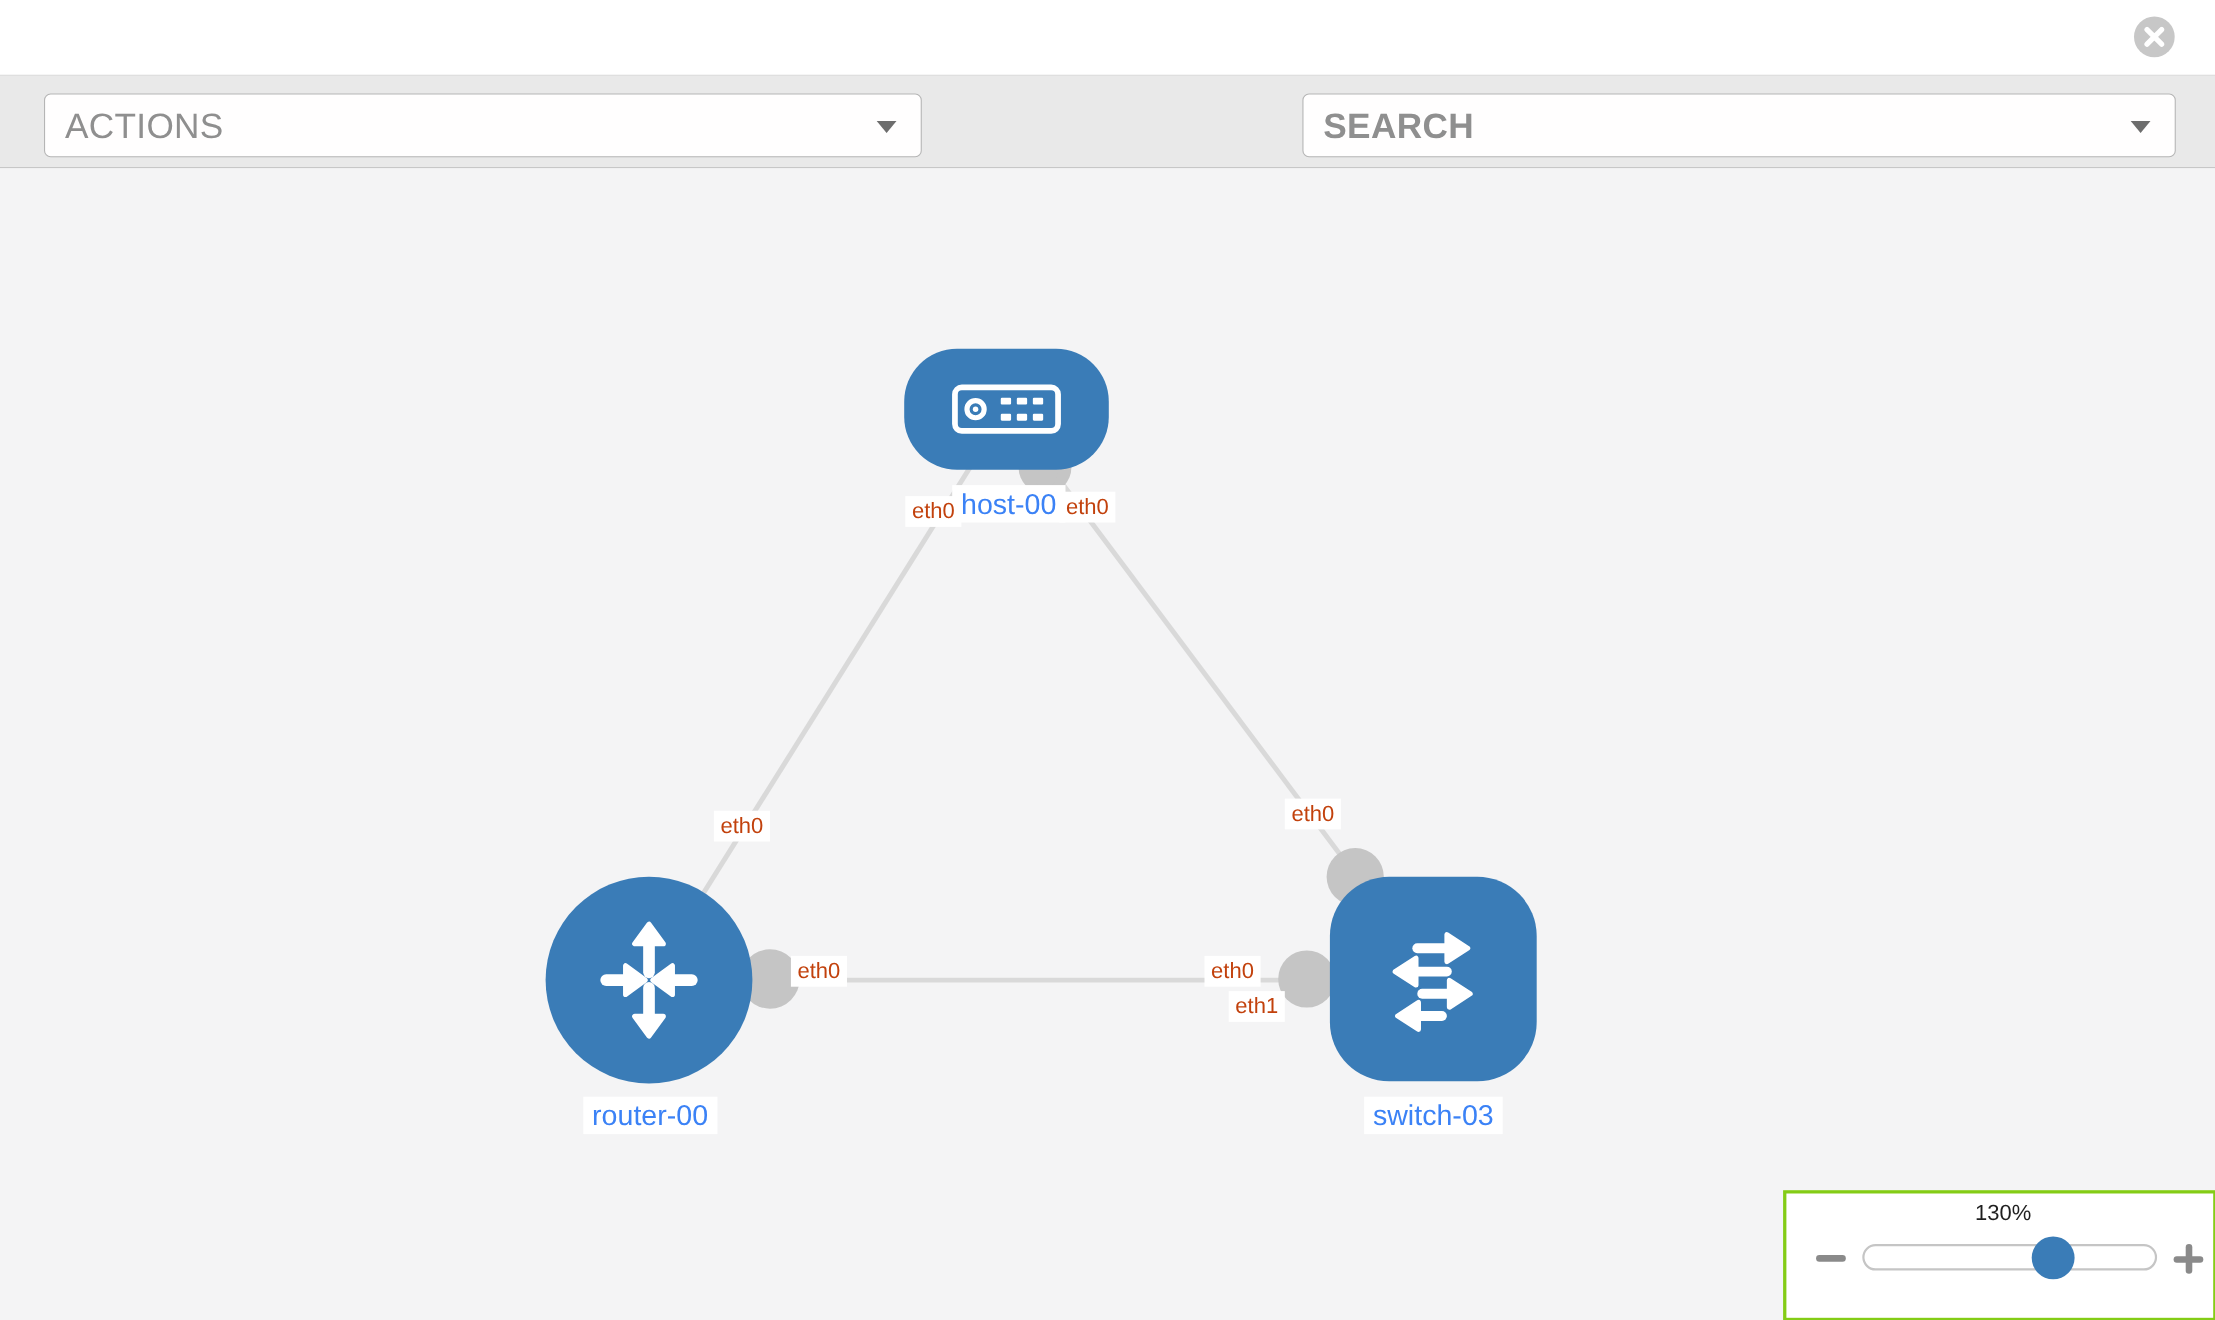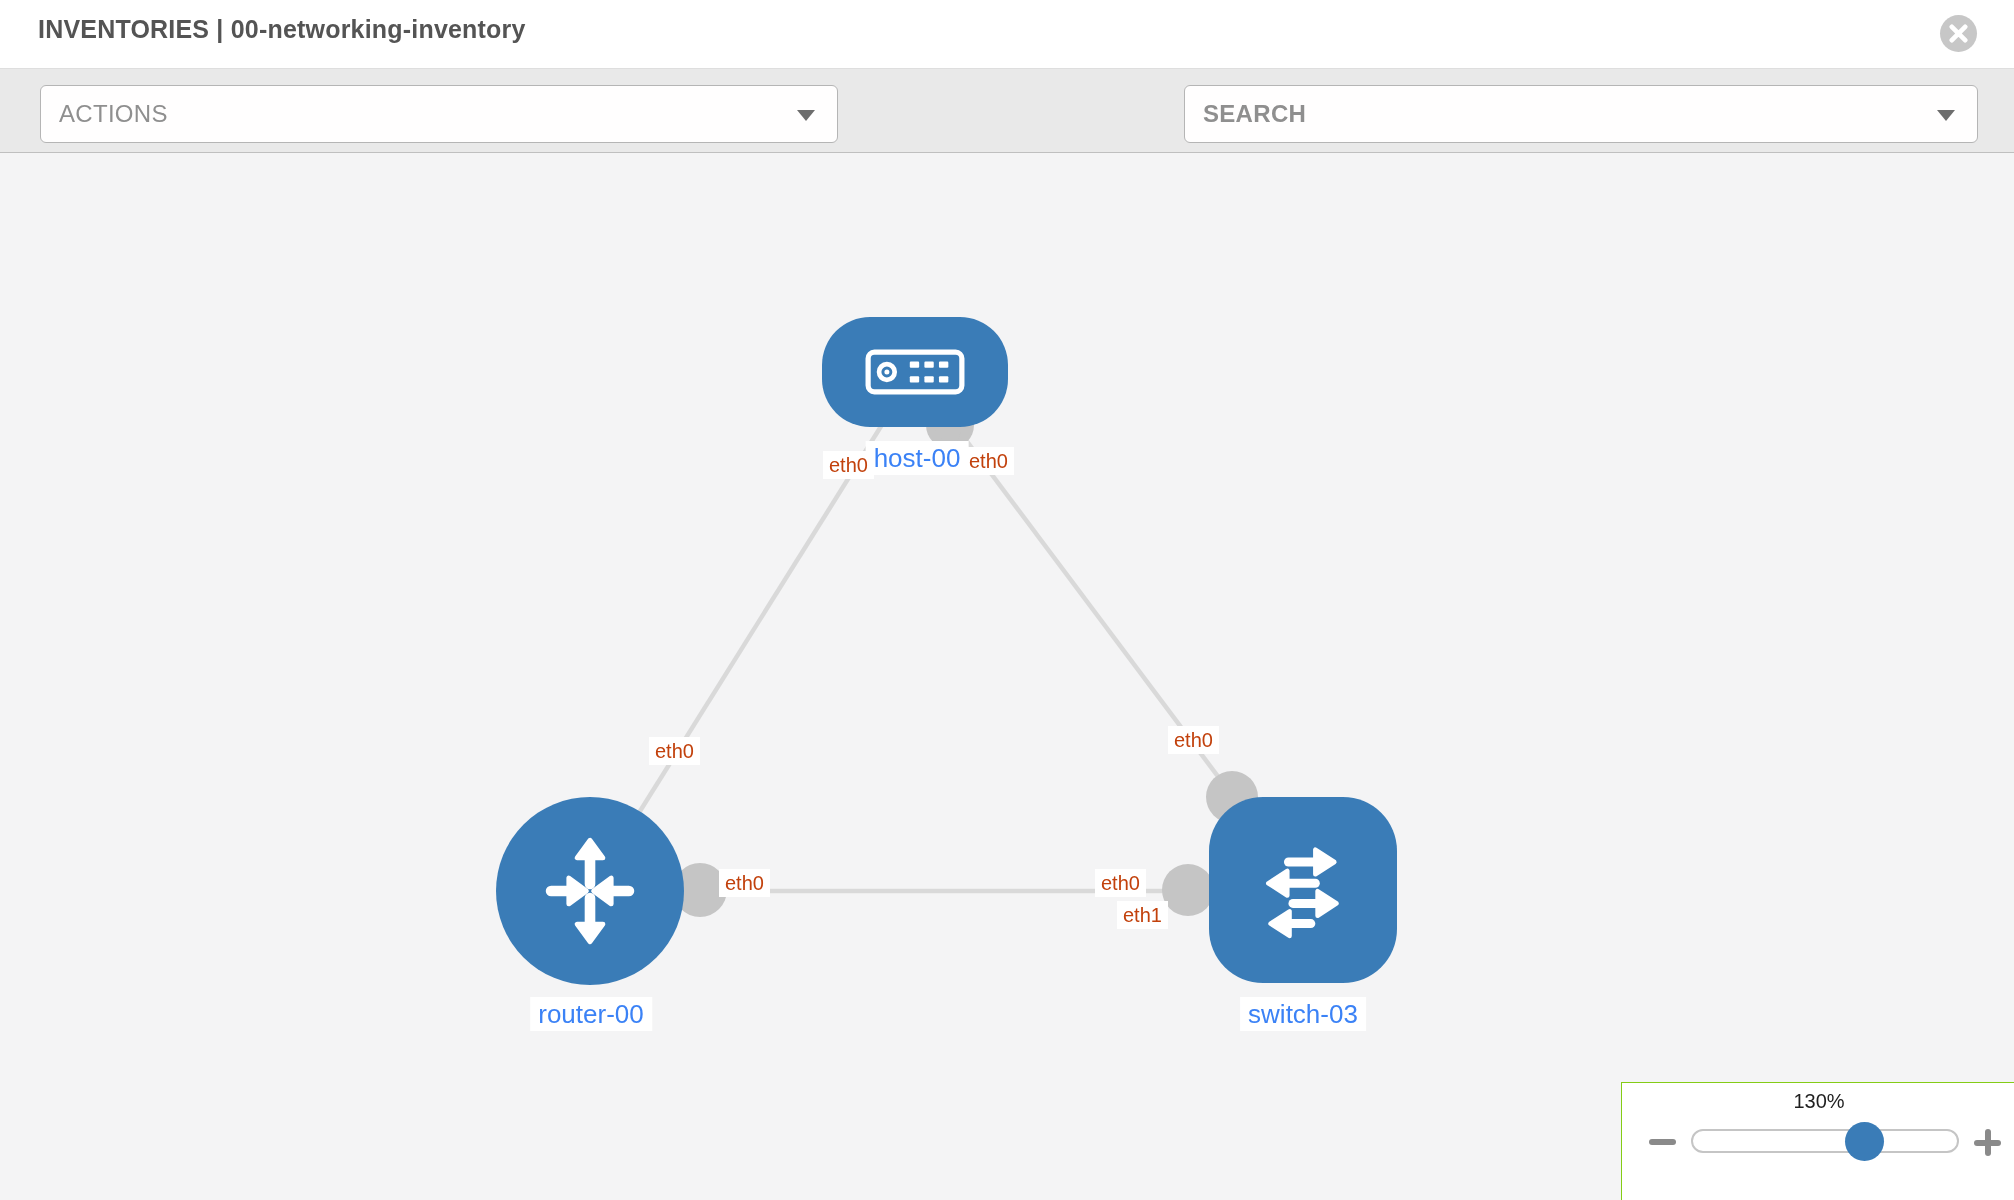--- a/index.html
+++ b/index.html
@@ -22,21 +22,21 @@
     position:absolute;left:0;top:68px;width:2014px;height:85px;
     background:#e9e9e9;border-top:1px solid #dedede;border-bottom:1px solid #bfbfbf;
     box-sizing:border-box;
   }
   .select-box{
     position:absolute;top:16px;height:58px;background:#fffefe;
     border:1px solid #b5b5b5;border-radius:6px;box-sizing:border-box;
     display:flex;align-items:center;cursor:pointer;
   }
   .select-box .select-label{
-    font-size:24px;color:#8f8f8f;padding-left:18px;letter-spacing:.3px;
+    font-size:32px;color:#8f8f8f;padding-left:18px;letter-spacing:.3px;
   }
   .select-actions{left:40px;width:798px;}
   .select-search{left:1184px;width:794px;font-weight:bold;}
   .caret{
     position:absolute;right:22px;top:24px;width:0;height:0;
     border-left:9px solid transparent;border-right:9px solid transparent;
     border-top:11px solid #6d6d6d;
   }
   .tool-icon{position:absolute;top:96px;width:38px;height:38px;cursor:pointer;}
   .tool-wrench{left:1048px;}
@@ -62,21 +62,21 @@
   .iface-host-left{left:823px;top:451px;}
   .iface-host-right{left:963px;top:447px;}
   .iface-router-top{left:649px;top:737px;}
   .iface-switch-top{left:1168px;top:726px;}
   .iface-router-right{left:719px;top:869px;}
   .iface-switch-back{left:1095px;top:869px;z-index:4;}
   .iface-switch-front{left:1117px;top:901px;z-index:5;}
   
   .zoom-panel{
     position:absolute;left:1621px;top:1082px;width:394px;height:119px;
-    background:#ffffff;border:1px solid #84cc16;box-sizing:border-box;
+    background:#ffffff;border:3px solid #84cc16;box-sizing:border-box;
   }
   .zoom-value{
     position:absolute;left:0;top:7px;width:394px;text-align:center;
     font-size:20px;color:#1f1f1f;
   }
   .zoom-minus{position:absolute;left:27px;top:56px;width:27px;height:6px;background:#8a8a8a;border-radius:3px;cursor:pointer;}
   .zoom-track{
     position:absolute;left:69px;top:46px;width:268px;height:24px;background:#ffffff;
     border:2px solid #c5c5c5;border-radius:14px;box-sizing:border-box;cursor:pointer;
   }
@@ -87,21 +87,20 @@
   .zoom-plus{position:absolute;left:352px;top:46px;width:27px;height:27px;cursor:pointer;}
   .zoom-plus .h{position:absolute;left:0;top:11px;width:27px;height:6px;background:#8a8a8a;border-radius:3px;}
   .zoom-plus .v{position:absolute;left:11px;top:0;width:6px;height:27px;background:#8a8a8a;border-radius:3px;}
 </style>
 </head>
 <body>
 
 <div class="app">
 
   <div class="header">
-    <h1 class="page-title">INVENTORIES | 00-networking-inventory</h1>
     <div class="close-btn">
       <svg width="19" height="19" viewBox="0 0 20 20">
         <path d="M3 3 L17 17 M17 3 L3 17" stroke="#ffffff" stroke-width="5" stroke-linecap="round"></path>
       </svg>
     </div>
   </div>
 
   <div class="toolbar">
     <div class="select-box select-actions">
       <span class="select-label">ACTIONS</span>

